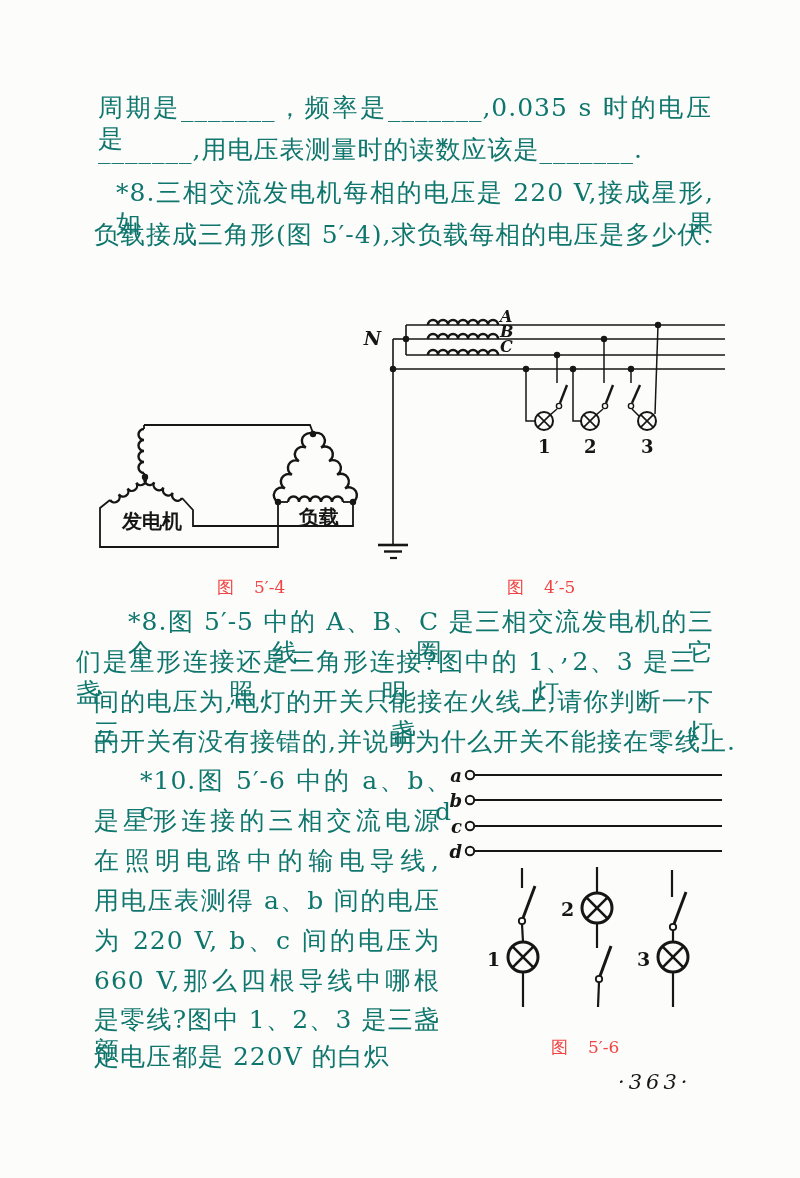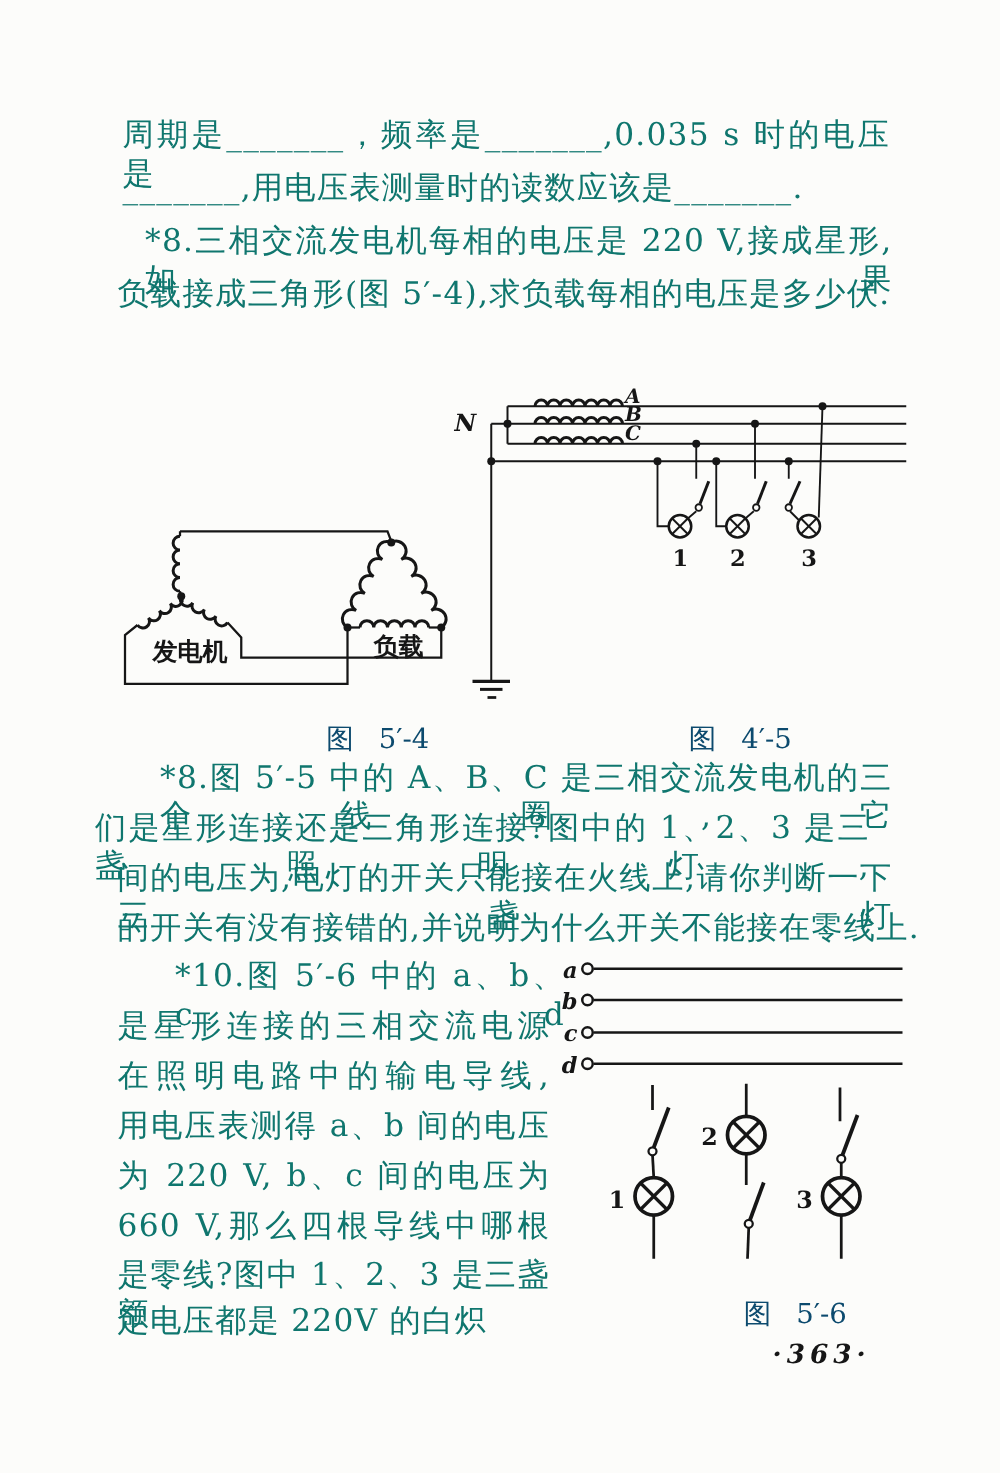--- a/index.html
+++ b/index.html
@@ -7,25 +7,25 @@
     width:800px;height:1178px;position:relative;overflow:hidden;
     background:#fcfcfa;color:#1a1a1a;
     font-family:"DejaVu Serif","Liberation Serif",serif;
   }
   .line{
     position:absolute;font-size:25px;line-height:31px;
     letter-spacing:1px;white-space:nowrap;color:#0f766e;
   }
   .just{white-space:normal;text-align:justify;text-align-last:justify;}
   .cap{
-    position:absolute;font-size:22px;color:#0c4a6e;white-space:nowrap;margin-left:44px;
+    position:absolute;font-size:17px;color:#ef4444;white-space:nowrap;
   }
   .cap .num{margin-left:20px;}
   .pageno{
-    position:absolute;font-size:21px;font-style:italic;font-weight:bold;
+    position:absolute;font-size:21px;font-style:italic;font-weight:normal;
     letter-spacing:4px;color:#161616;
   }
   svg{position:absolute;left:0;top:0;}
   svg .wire{stroke:#161616;fill:none;}
   svg text{fill:#161616;}
 </style>
 </head>
 <body>
 
 <div class="line just" style="left:98px;top:92px;width:614px">周期是_______，频率是_______,0.035 s 时的电压是</div>

